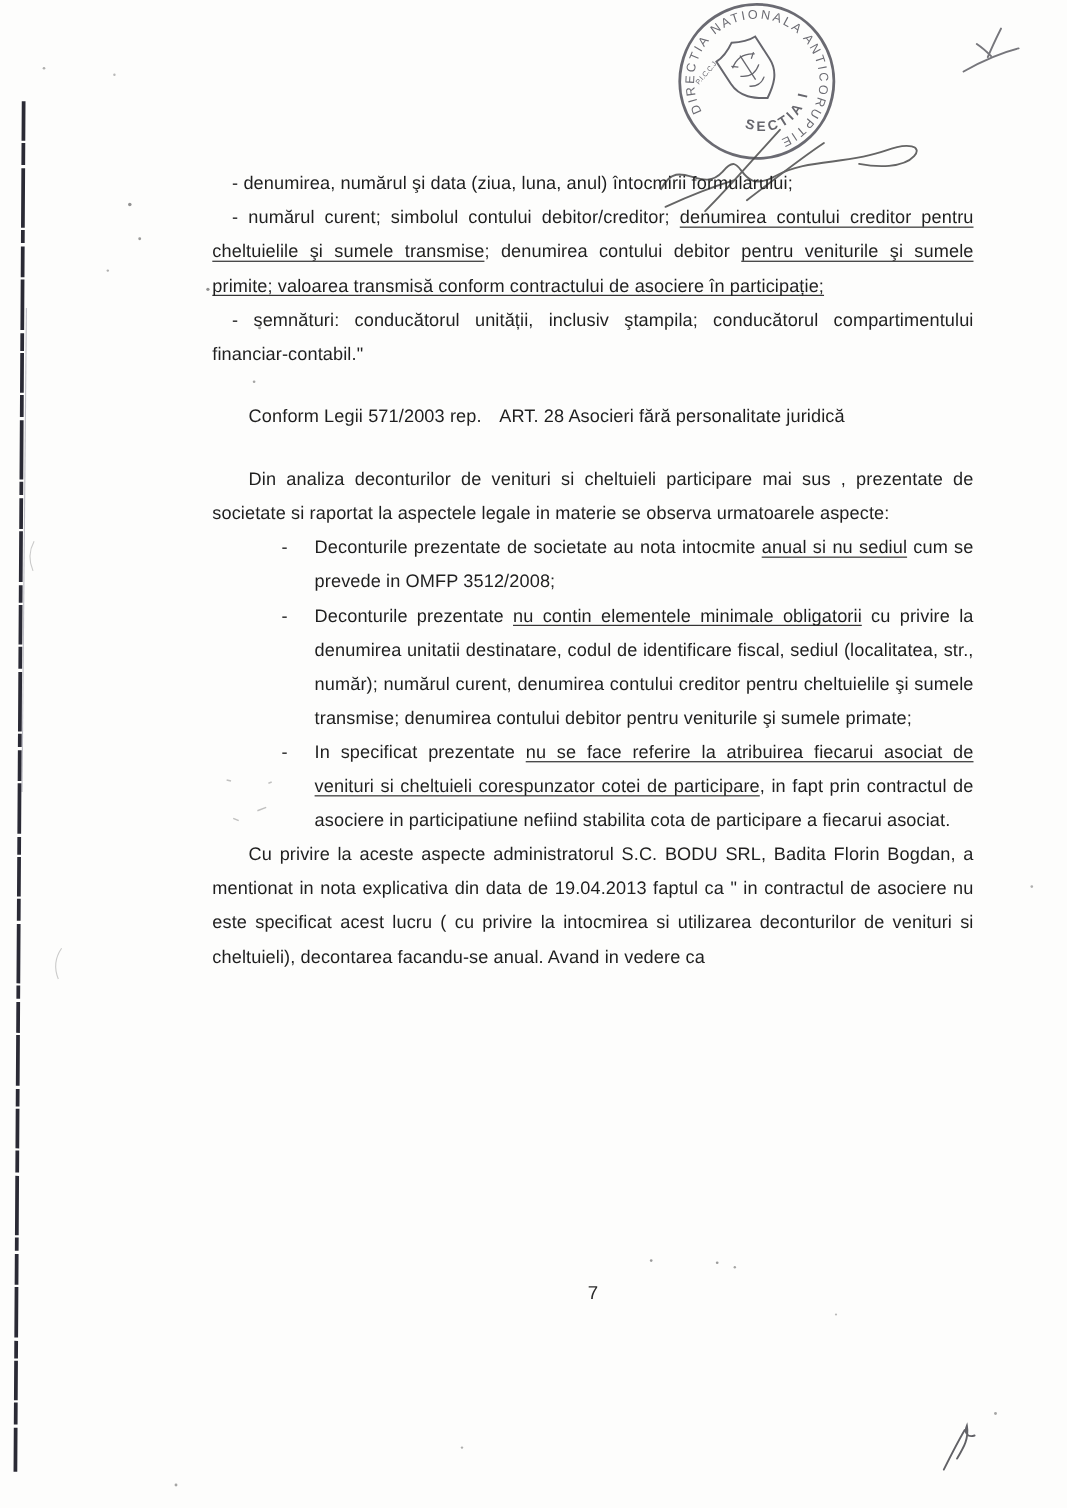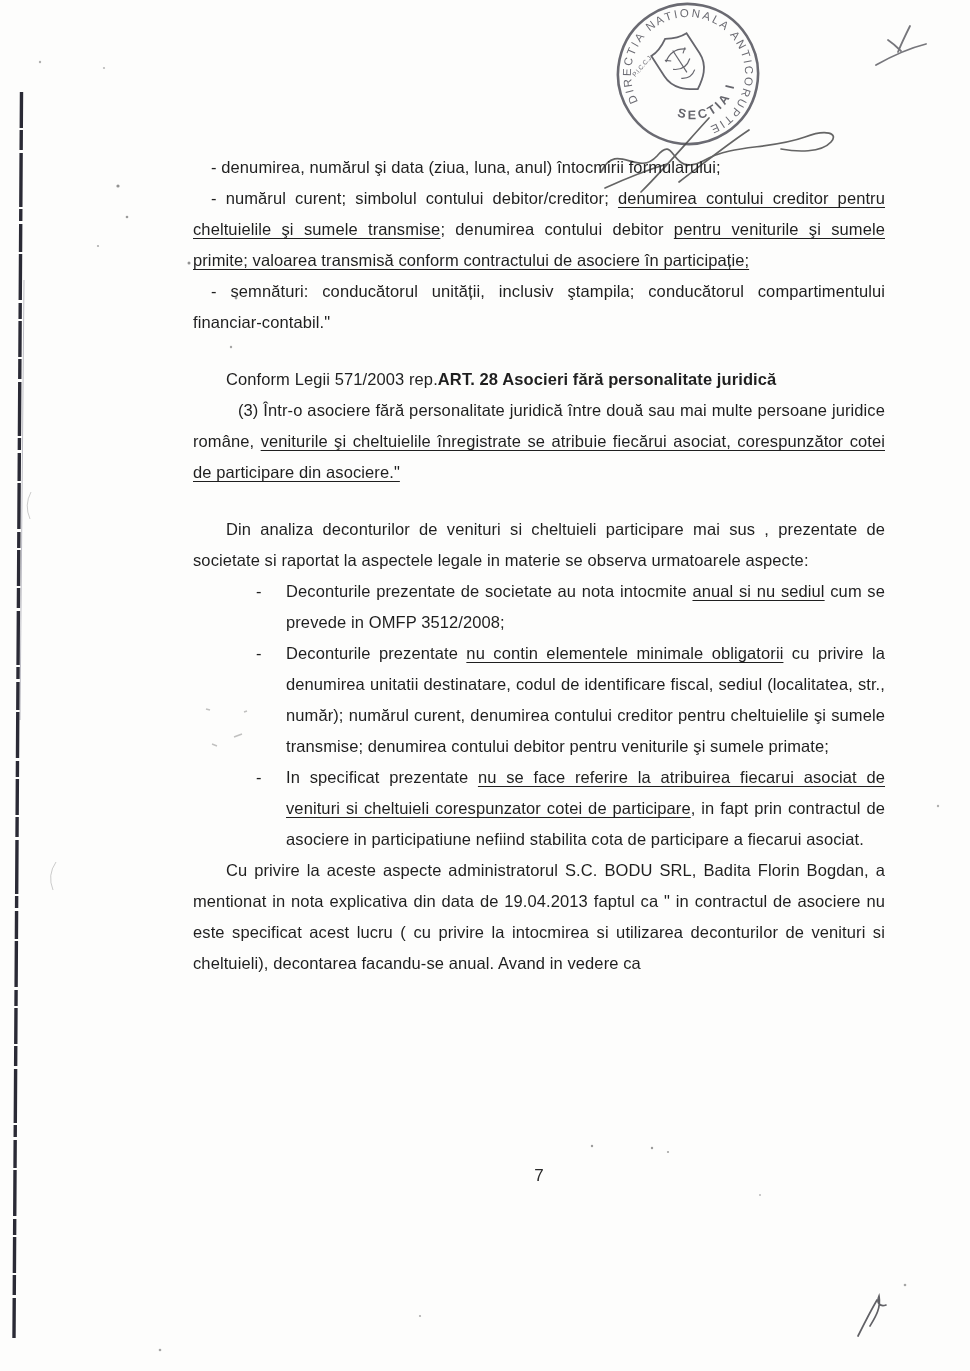--- a/index.html
+++ b/index.html
@@ -20,21 +20,21 @@
     letter-spacing:0.1px;
   }
   .para{margin:0;}
   .dash{text-indent:18px;}
   .ind{text-indent:33px;}
   .ind2{text-indent:45px;}
   .gap{margin-top:26px;}
   .bullet{position:relative;padding-left:93px;}
   .bullet .marker{position:absolute;left:63px;top:0;text-indent:0;}
   .u{text-decoration:underline;text-underline-offset:3px;text-decoration-thickness:1.3px;}
-  .b{font-weight:bold;}
+  .b{font-weight:normal;margin-left:16px;}
   .page-number{
     position:absolute;top:1166px;left:193px;width:692px;
     text-align:center;font-size:17px;color:#2a2a2a;
   }
   .stamp{position:absolute;left:588px;top:-4px;}
   .signature{position:absolute;left:583px;top:80px;}
   .tick-tr{position:absolute;left:862px;top:18px;}
   .initials-br{position:absolute;left:850px;top:1288px;}
   .edge-line{position:absolute;left:0;top:0;}
   .noise{position:absolute;left:0;top:0;pointer-events:none;}
@@ -127,21 +127,20 @@
       <path d="M 206,709 l 4,1"></path>
       <path d="M 244,712 l 3,-1"></path>
     </g>
   </svg>
 
   <div id="text-block">
       <div class="para dash"><span>- denumirea, numărul şi data (ziua, luna, anul) întocmirii formularului;</span></div>
       <div class="para dash"><span>- numărul curent; simbolul contului debitor/creditor; </span><span class="u">denumirea contului creditor pentru cheltuielile şi sumele transmise</span><span>; denumirea contului debitor </span><span class="u">pentru veniturile şi sumele primite; valoarea transmisă conform contractului de asociere în participație;</span></div>
       <div class="para dash"><span>- semnături: conducătorul unității, inclusiv ştampila; conducătorul compartimentului financiar-contabil."</span></div>
       <div class="para ind gap"><span>Conform Legii 571/2003 rep.</span><span class="b">ART. 28 Asocieri fără personalitate juridică</span></div>
-      <div class="para ind2"><span>(3) Într-o asociere fără personalitate juridică între două sau mai multe persoane juridice române, </span><span class="u">veniturile şi cheltuielile înregistrate se atribuie fiecărui asociat, corespunzător cotei de participare din asociere."</span></div>
       <div class="para ind gap"><span>Din analiza deconturilor de venituri si cheltuieli participare mai sus , prezentate de societate si raportat la aspectele legale in materie se observa urmatoarele aspecte:</span></div>
       <div class="para bullet"><span class="marker">-</span><span>Deconturile prezentate de societate au nota intocmite </span><span class="u">anual si nu sediul</span><span> cum se prevede in OMFP 3512/2008;</span></div>
       <div class="para bullet"><span class="marker">-</span><span>Deconturile prezentate </span><span class="u">nu contin elementele minimale obligatorii</span><span> cu privire la denumirea unitatii destinatare, codul de identificare fiscal, sediul (localitatea, str., număr); numărul curent, denumirea contului creditor pentru cheltuielile şi sumele transmise; denumirea contului debitor pentru veniturile şi sumele primate;</span></div>
       <div class="para bullet"><span class="marker">-</span><span>In specificat prezentate </span><span class="u">nu se face referire la atribuirea fiecarui asociat de venituri si cheltuieli corespunzator cotei de participare</span><span>, in fapt prin contractul de asociere in participatiune nefiind stabilita cota de participare a fiecarui asociat.</span></div>
       <div class="para ind"><span>Cu privire la aceste aspecte administratorul S.C. BODU SRL, Badita Florin Bogdan, a mentionat in nota explicativa din data de 19.04.2013 faptul ca " in contractul de asociere nu este specificat acest lucru ( cu privire la intocmirea si utilizarea deconturilor de venituri si cheltuieli), decontarea facandu-se anual. Avand in vedere ca</span></div>
     </div>
 
   <div class="page-number">7</div>
 
 </div>

